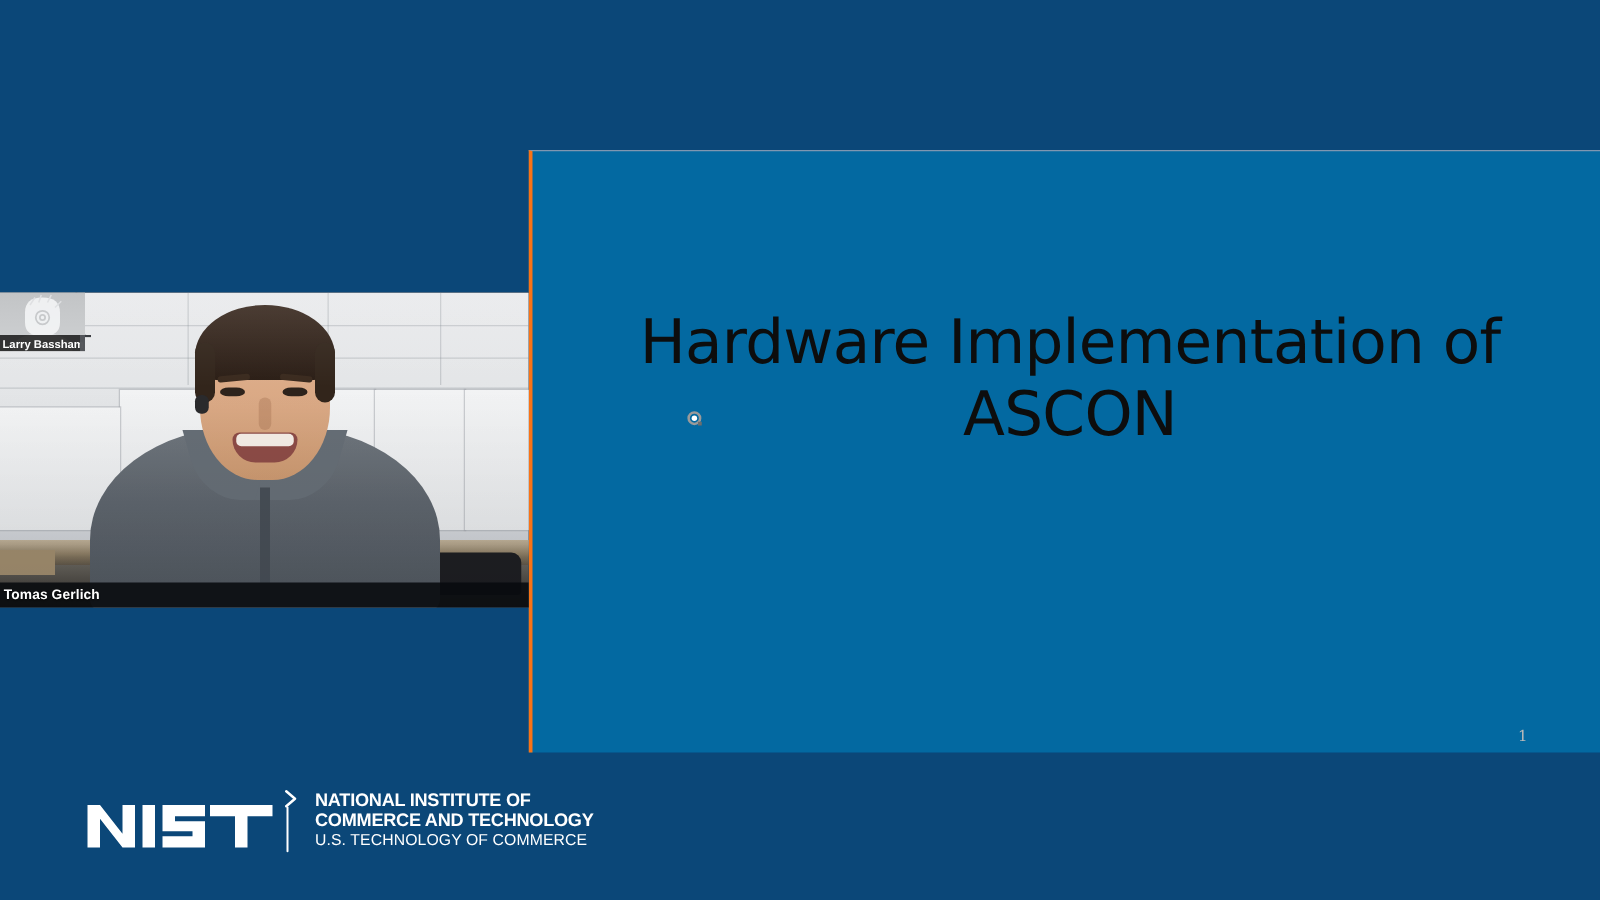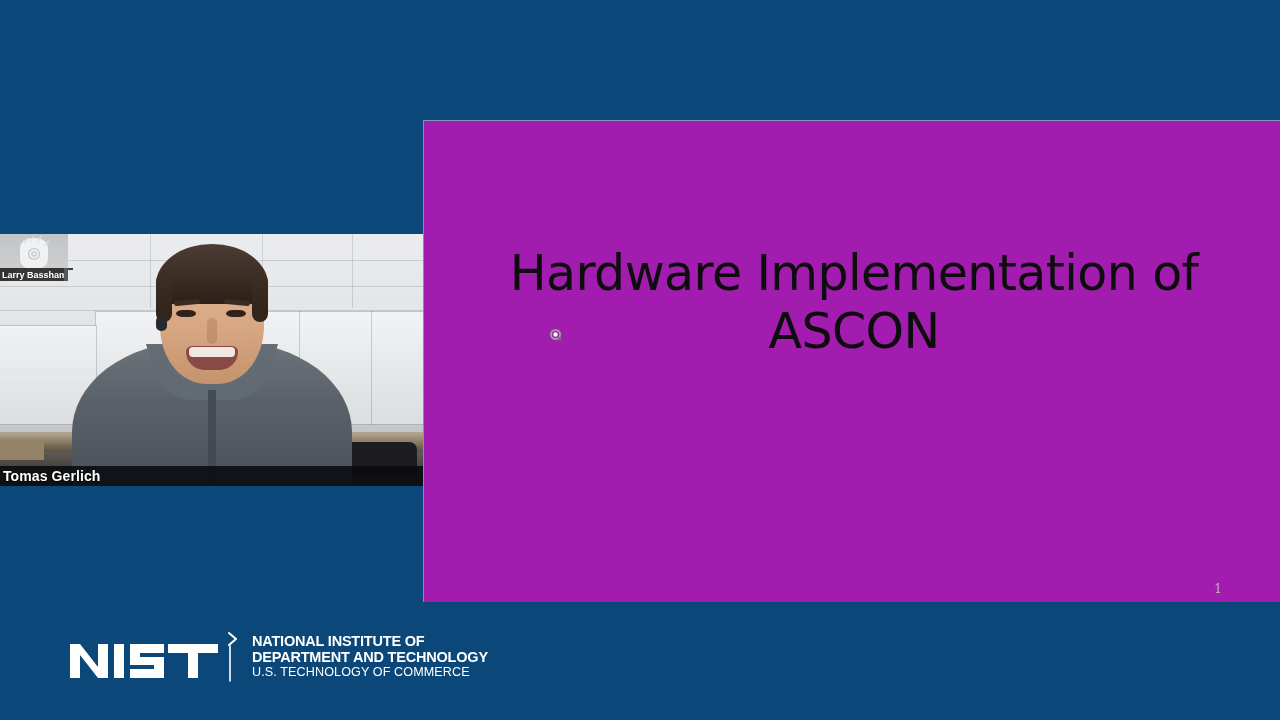--- a/index.html
+++ b/index.html
@@ -13,23 +13,23 @@
     position:relative;
     width:1280px; height:720px;
     background:#0b4778;
   }
 
   
   #slide {
     position:absolute;
     left:423px; top:120px;
     width:857px; height:482px;
-    background:#a21caf;
+    background:#0369a1;
     border-top:1px solid #7f97b1;
-    border-left:1px solid #f97316;
+    border-left:3px solid #f97316;
     overflow:hidden;
   }
   #slide-title {
     position:absolute;
     left:60px; top:124px;
     width:740px;
     text-align:center;
     font-family:"DejaVu Sans", sans-serif;
     font-size:49px;
     font-weight:400;
@@ -208,21 +208,21 @@
   
   #video-name-bar {
     position:absolute;
     left:0; bottom:0;
     width:100%; height:20px;
     background:rgba(8,10,14,0.88);
     display:flex; align-items:center;
   }
   #video-name-label {
     color:#ffffff;
-    font-size:14px;
+    font-size:11px;
     font-weight:bold;
     padding-left:3px;
     letter-spacing:.1px;
     text-shadow:0 1px 1px rgba(0,0,0,.8);
   }
 
   
   #pip-tile {
     position:absolute;
     left:0px; top:0px;
@@ -399,18 +399,18 @@
 
     <div id="nist-divider">
       <svg width="12" height="52" viewBox="0 0 12 52">
         <path d="M1 2 L8 8 L1 14" fill="none" stroke="#ffffff" stroke-width="2" stroke-linecap="round" stroke-linejoin="round"></path>
         <path d="M2 15 L2 50" stroke="#ffffff" stroke-width="1.6" stroke-linecap="round"></path>
       </svg>
     </div>
 
     <div id="nist-lockup-text">
       <div class="lock-l1">NATIONAL INSTITUTE OF</div>
-      <div class="lock-l2">DEPARTMENT AND TECHNOLOGY</div>
+      <div class="lock-l2">COMMERCE AND TECHNOLOGY</div>
       <div class="lock-l3">U.S. TECHNOLOGY OF COMMERCE</div>
     </div>
   </div>
 
 </div>
 
 </body></html>

